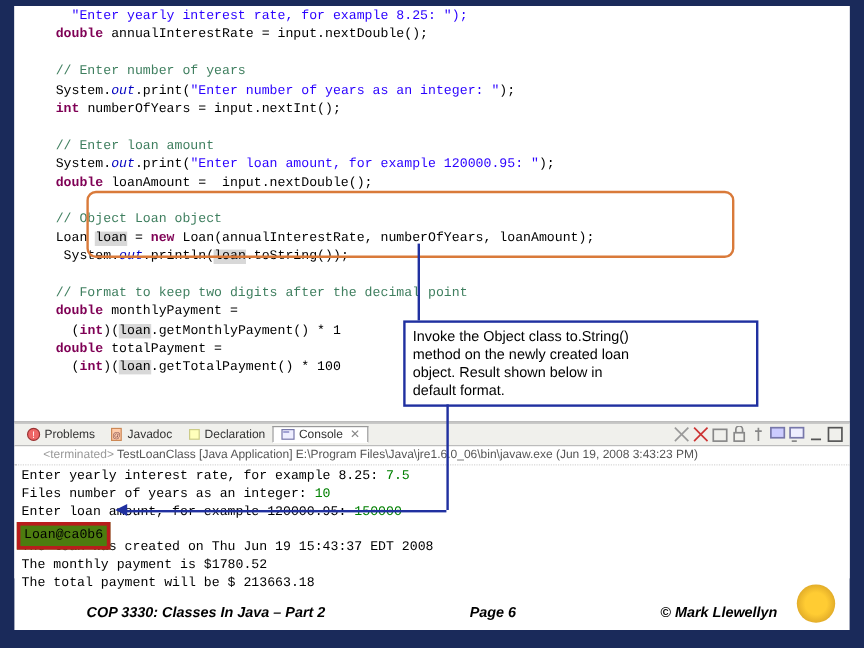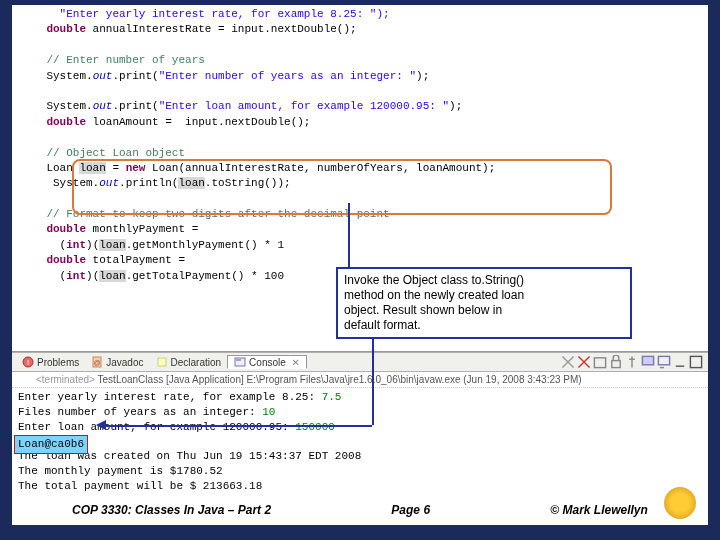--- a/index.html
+++ b/index.html
@@ -19,39 +19,41 @@
   .tabs-row { display: flex; align-items: center; height: 20px; background: #f0f0ec; border-top: 1px solid #b0b0b0; border-bottom: 1px solid #b0b0b0; padding: 0 4px; font-size: 10px; }
   .tab { display: flex; align-items: center; padding: 0 6px; gap: 3px; color: #333; }
   .tab.active { background: #fff; border: 1px solid #999; border-bottom: 1px solid #fff; justify-content: center; }
   .mini-icon { width: 12px; height: 12px; display: inline-block; }
   .spacer { flex: 1; }
   .toolbar-btn { width: 14px; height: 14px; display: inline-flex; align-items: center; justify-content: center; margin: 0 1px; color: #555; }
   .console-header { font-size: 10px; color: #555; padding: 2px 24px; background: #fff; border-bottom: 1px dotted #ccc; }
   .console-header .app { color: #999; }
   .console-body { font-family: 'Courier New', monospace; font-size: 11px; line-height: 1.35; padding: 2px 6px; background: #fff; height: 94px; position: relative; }
   .console-body .in { color: #008000; }
-  .output-box { position: absolute; border: 1px solid #b91c1c; left: 2px; top: 47px; padding: 1px 3px; background: #7dd3fc; }
+  .output-box { position: absolute; border: 3px solid #b91c1c; left: 2px; top: 47px; padding: 1px 3px; background: #4d7c0f; }
   .arrow-line { position: absolute; border-top: 2px solid #2030a0; }
   .arrow-head { position: absolute; width: 0; height: 0; border-style: solid; }
   .footer { position: absolute; bottom: 2px; left: 0; width: 100%; display: flex; justify-content: space-around; align-items: center; font-family: Arial; font-size: 12px; font-weight: bold; font-style: italic; padding: 6px 0; }
   .logo { position: absolute; right: 12px; bottom: 6px; width: 32px; height: 32px; border-radius: 50%; background: radial-gradient(circle, #ffcc33 40%, #c89020 100%); }
   .vline-down { position: absolute; border-left: 2px solid #2030a0; }
 </style>
 </head>
 <body>
 
 <div class="slide">
 
   <div class="code-area">
     <div class="code-line"><span class="str">      "Enter yearly interest rate, for example 8.25: ");</span></div>
     <div class="code-line"><span class="kw">    double</span><span> annualInterestRate = input.nextDouble();</span></div>
     <div class="code-line">&nbsp;</div>
     <div class="code-line com">    // Enter number of years</div>
     <div class="code-line"><span>    System.</span><span class="field">out</span><span>.print(</span><span class="str">"Enter number of years as an integer: "</span><span>);</span></div>
+    <div class="code-line"><span class="kw">    int</span><span> numberOfYears = input.nextInt();</span></div>
     <div class="code-line">&nbsp;</div>
+    <div class="code-line com">    // Enter loan amount</div>
     <div class="code-line"><span>    System.</span><span class="field">out</span><span>.print(</span><span class="str">"Enter loan amount, for example 120000.95: "</span><span>);</span></div>
     <div class="code-line"><span class="kw">    double</span><span> loanAmount =  input.nextDouble();</span></div>
     <div class="code-line">&nbsp;</div>
     <div class="code-line com">    // Object Loan object</div>
     <div class="code-line"><span>    Loan </span><span style="background:#d8d8d8;">loan</span><span> = </span><span class="kw">new</span><span> Loan(annualInterestRate, numberOfYears, loanAmount);</span></div>
     <div class="code-line" style="position:relative;"><div class="line-mark"></div><span>     System.</span><span class="field">out</span><span>.println(</span><span style="background:#d8d8d8;">loan</span><span>.toString());</span></div>
     <div class="code-line">&nbsp;</div>
     <div class="code-line com">    // Format to keep two digits after the decimal point</div>
     <div class="code-line"><span class="kw">    double</span><span> monthlyPayment = </span></div>
     <div class="code-line"><span>      (</span><span class="kw">int</span><span>)(</span><span style="background:#d8d8d8;">loan</span><span>.getMonthlyPayment() * 1</span></div>

